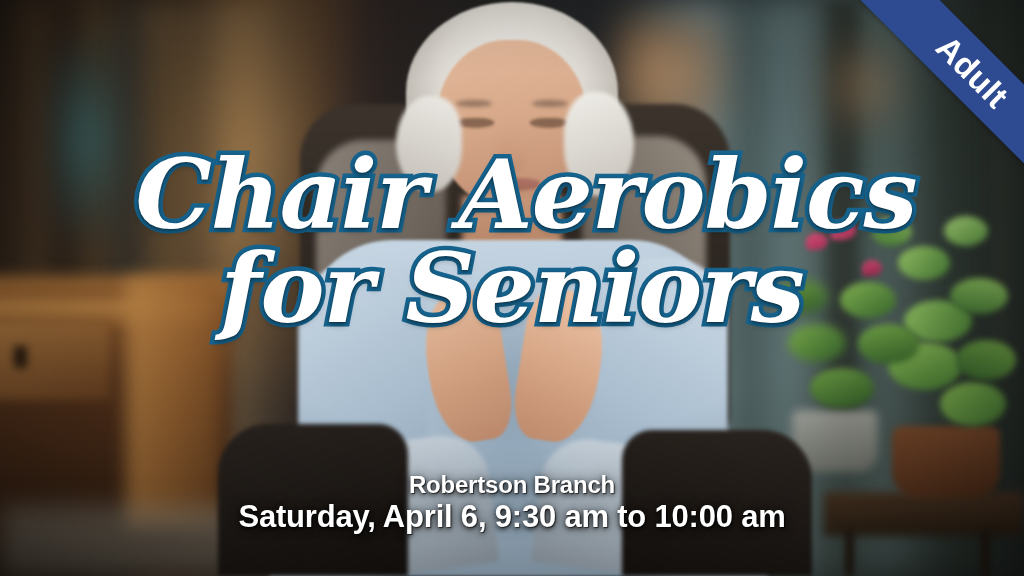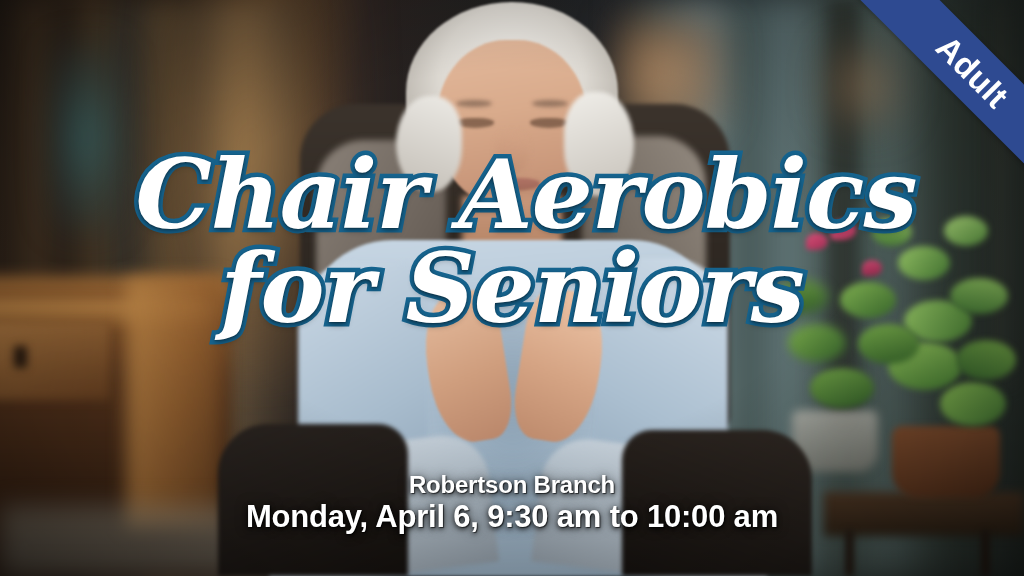--- a/index.html
+++ b/index.html
@@ -595,21 +595,21 @@
     <div class="vignette"></div>
   </div>
 
   <div class="title-block">
     <span class="title-line title-line-1">Chair Aerobics</span>
     <span class="title-line title-line-2">for Seniors</span>
   </div>
 
   <div class="caption">
     <span class="caption-line caption-venue">Robertson Branch</span>
-    <span class="caption-line caption-when">Monday, April 6, 9:30 am to 10:00 am</span>
+    <span class="caption-line caption-when">Saturday, April 6, 9:30 am to 10:00 am</span>
   </div>
 
   <div class="ribbon-wrap">
     <div class="ribbon">
       <span class="ribbon-label">Adult</span>
     </div>
   </div>
 
 </div>
 

